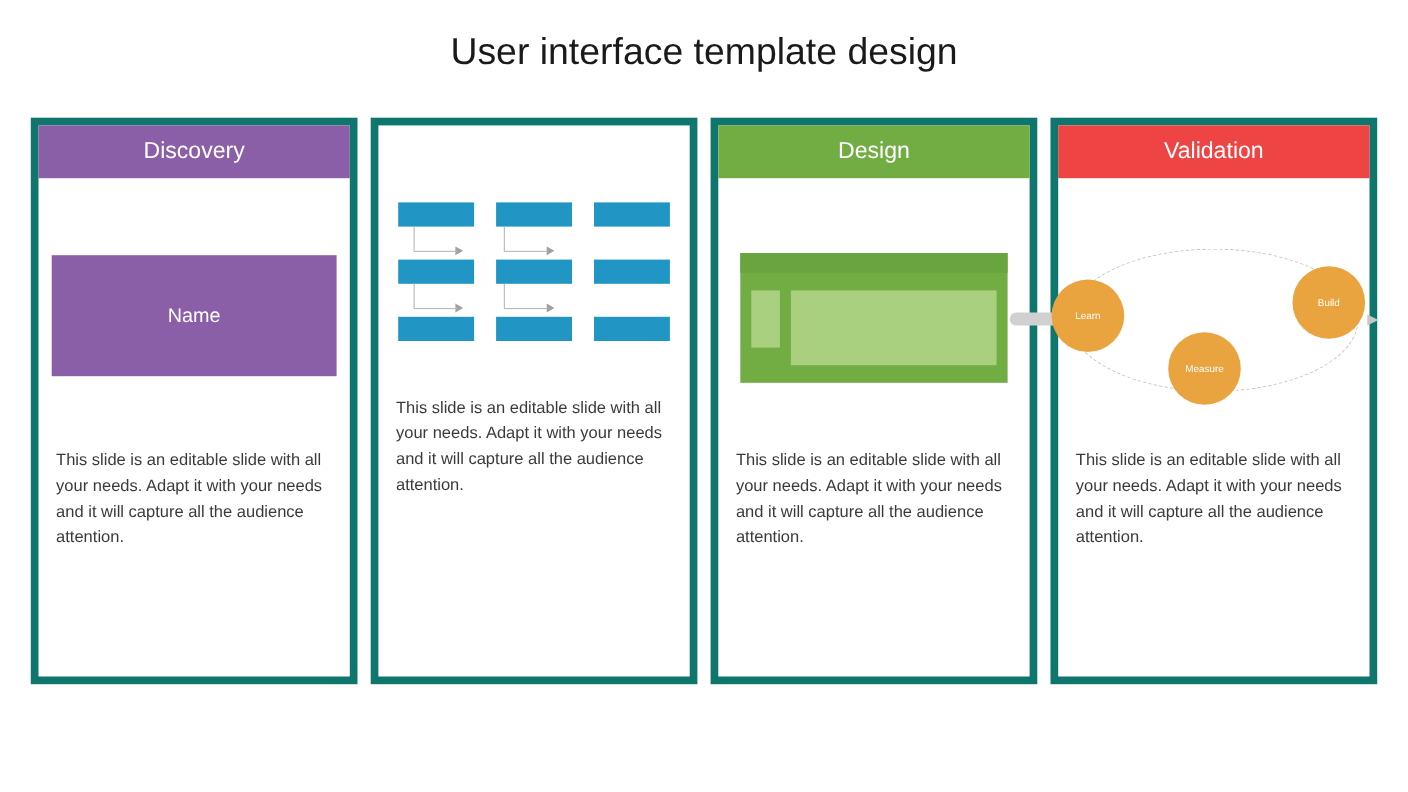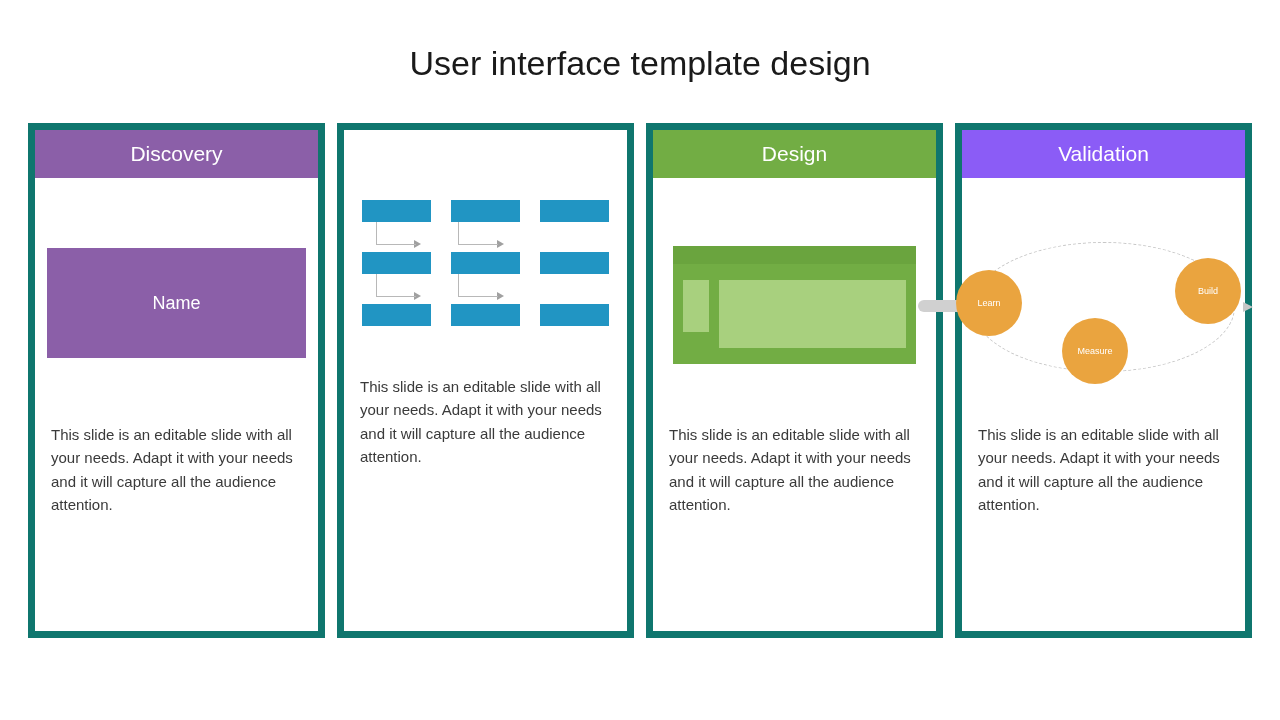--- a/index.html
+++ b/index.html
@@ -7,21 +7,21 @@
       width: 1280px;
       height: 720px;
       font-family: "Segoe UI", Arial, sans-serif;
       background: #ffffff;
       overflow: hidden;
     }
     .slide-title {
       text-align: center;
       font-size: 34px;
       color: #1a1a1a;
-      padding-top: 44px;
+      padding-top: 28px;
       font-weight: 500;
     }
     .columns {
       display: flex;
       gap: 12px;
       padding: 40px 28px 0 28px;
     }
     .card {
       flex: 1;
       border: 7px solid #0f766e;
@@ -44,21 +44,21 @@
     .card-body {
       padding: 0 16px;
       font-size: 15px;
       line-height: 1.55;
       color: #3a3a3a;
     }
     
     .purple { background: #8b5fa8; }
     .blue   { background: #2195c3; }
     .green  { background: #72ad44; }
-    .orange { background: #8b5cf6; }
+    .orange { background: #ef4444; }
 
     
     .disc-wrap {
       position: absolute; left: 12px; right: 12px; top: 70px;
       display: flex; gap: 4px; height: 110px;
     }
     .disc-left {
       flex: 0 0 44%;
       background: #8b5fa8; color: #fff;
       display: flex; align-items: center; justify-content: center;

